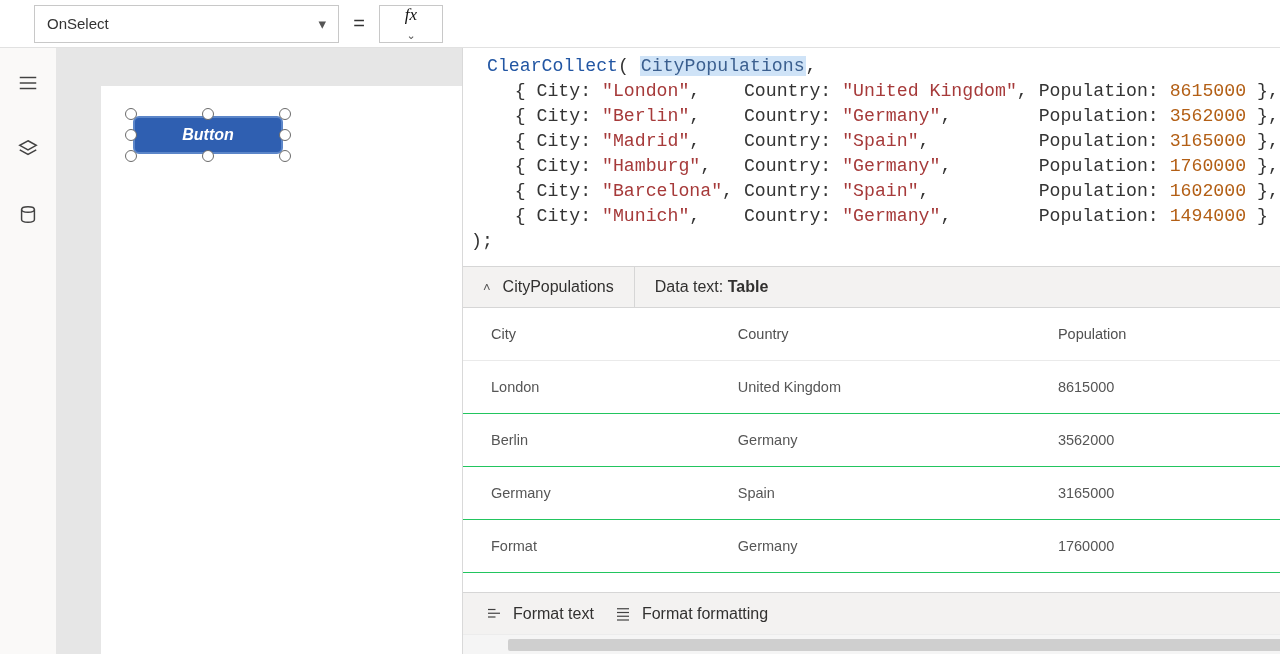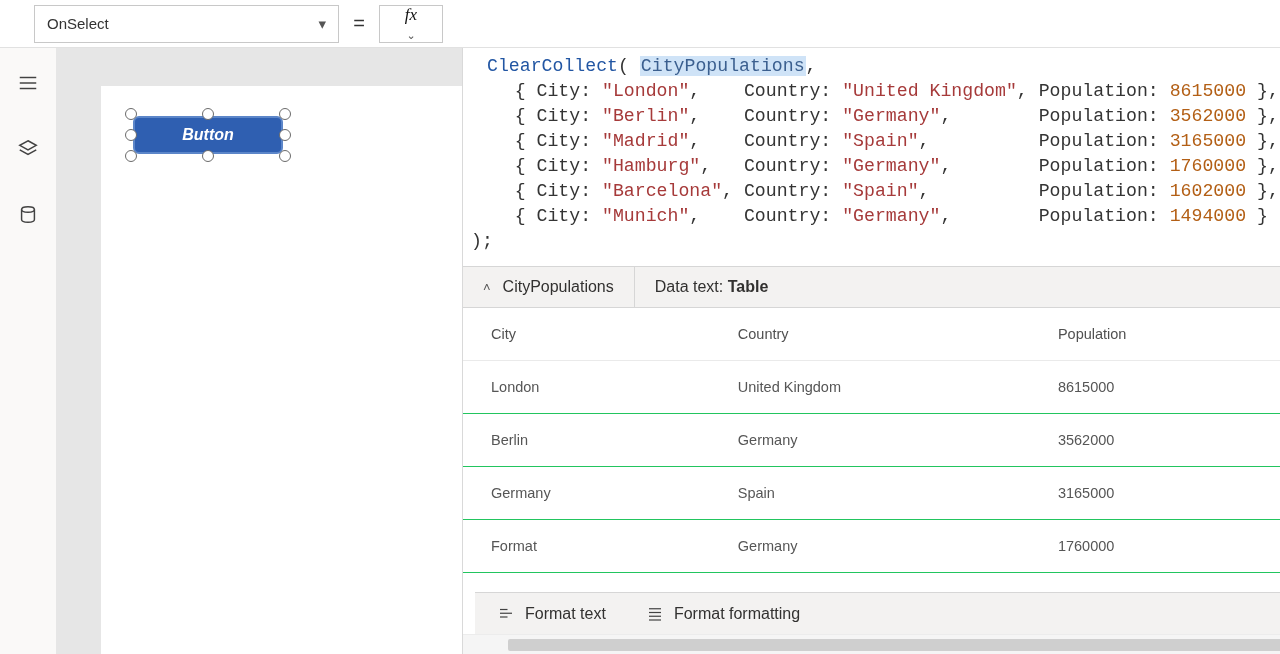--- a/index.html
+++ b/index.html
@@ -54,21 +54,21 @@
   
   .tbl-wrap { flex: 1; overflow: auto; }
   table.data { width: 100%; border-collapse: collapse; }
   table.data th, table.data td { text-align: left; font-size: 14.5px; color: #555; padding: 18px 16px; }
   table.data th { color: #505050; font-weight: 400; border-bottom: 1px solid #eaeaea; }
   table.data th:first-child, table.data td:first-child { padding-left: 28px; }
   table.data tbody tr { border-bottom: 1px solid #22c55e; }
   table.data td { color: #565656; }
 
   
-  .footer { height: 42px; border-top: 1px solid #d6d6d6; background: #f3f2f1; display: flex; align-items: center; gap: 40px; padding-left: 22px; font-size: 16px; color: #323130; margin-left: 12px; }
+  .footer { height: 42px; border-top: 1px solid #d6d6d6; background: #f3f2f1; display: flex; align-items: center; gap: 20px; padding-left: 22px; font-size: 16px; color: #323130; }
   .footer .fbtn { display: flex; align-items: center; gap: 10px; }
   .footer svg { width: 18px; height: 18px; stroke: #424242; fill: none; stroke-width: 1.6; }
 
   
   .hscroll { height: 20px; background: #f5f5f5; border-top: 1px solid #ececec; position: relative; }
   .hscroll .thumb { position: absolute; left: 45px; top: 4px; height: 12px; width: 930px; background: #cfcfcf; border-radius: 2px; }
 </style>
 </head>
 <body>
 

